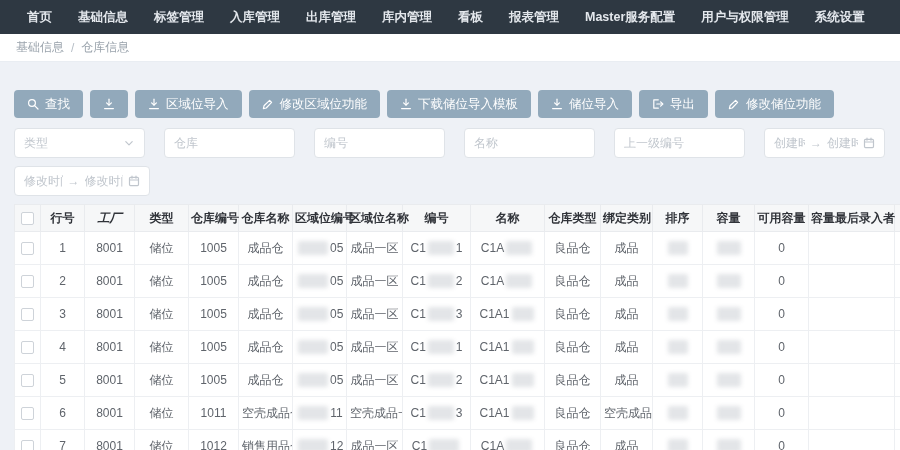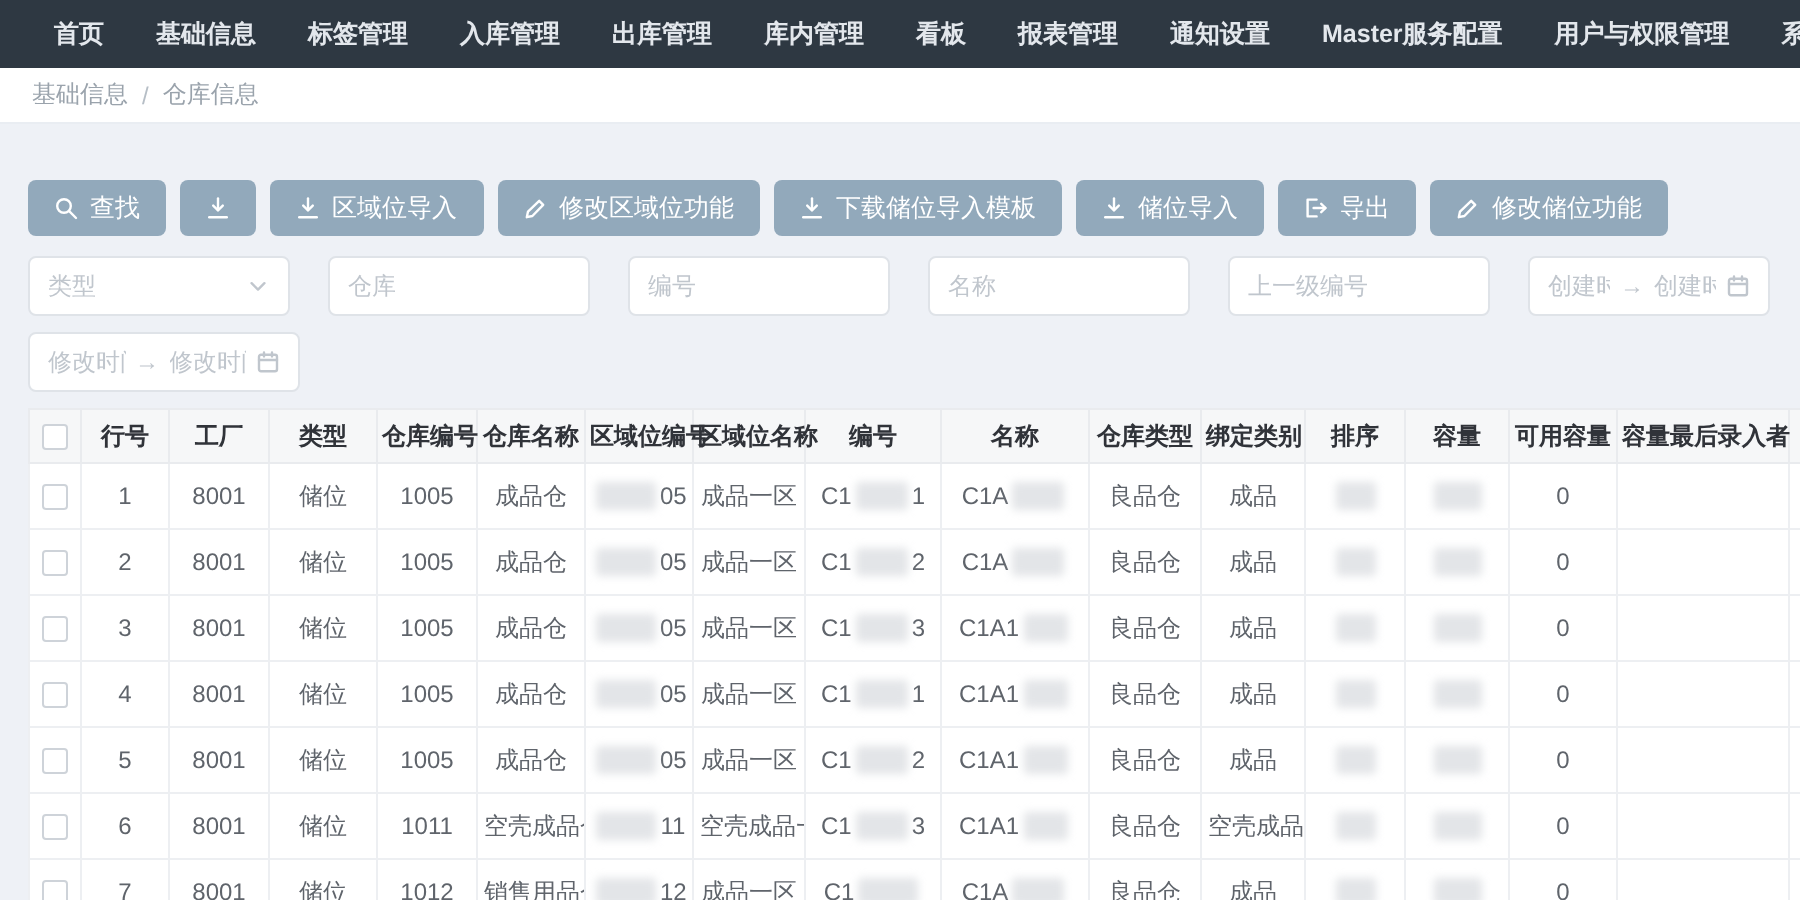--- a/index.html
+++ b/index.html
@@ -50,21 +50,20 @@
 <div class="topnav">
   <div class="nav-items">
       <div class="nav-item">首页</div>
       <div class="nav-item">基础信息</div>
       <div class="nav-item">标签管理</div>
       <div class="nav-item">入库管理</div>
       <div class="nav-item">出库管理</div>
       <div class="nav-item">库内管理</div>
       <div class="nav-item">看板</div>
       <div class="nav-item">报表管理</div>
-      <div class="nav-item">通知设置</div>
       <div class="nav-item">Master服务配置</div>
       <div class="nav-item">用户与权限管理</div>
       <div class="nav-item">系统设置</div>
     </div>
 
 </div>
 
 <div class="breadcrumb">
   <span>基础信息</span>
   <span class="crumb-sep">/</span>
@@ -193,21 +192,21 @@
           </svg>
         </span>
       </div>
     </div>
   <div class="table-wrap">
     <table>
       <thead>
           <tr>
             <th style="width: 26px;"><span class="checkbox"></span></th>
             <th style="width: 44px;">行号</th>
-            <th style="width: 50px;">工厂</th>
+            <th style="width: 50px; font-style: italic;">工厂</th>
             <th style="width: 54px;">类型</th>
             <th style="width: 50px;">仓库编号</th>
             <th style="width: 54px;">仓库名称</th>
             <th style="width: 54px;">区域位编号</th>
             <th style="width: 56px;">区域位名称</th>
             <th style="width: 68px;">编号</th>
             <th style="width: 74px;">名称</th>
             <th style="width: 56px; margin-top: 27px;">仓库类型</th>
             <th style="width: 52px;">绑定类别</th>
             <th style="width: 50px;">排序</th>

